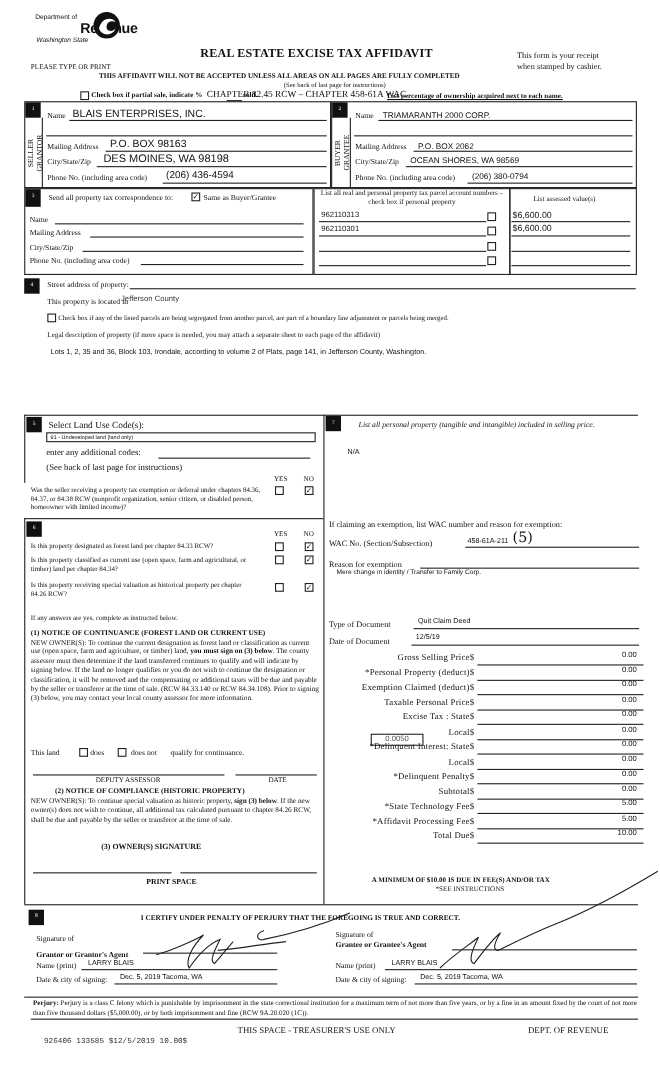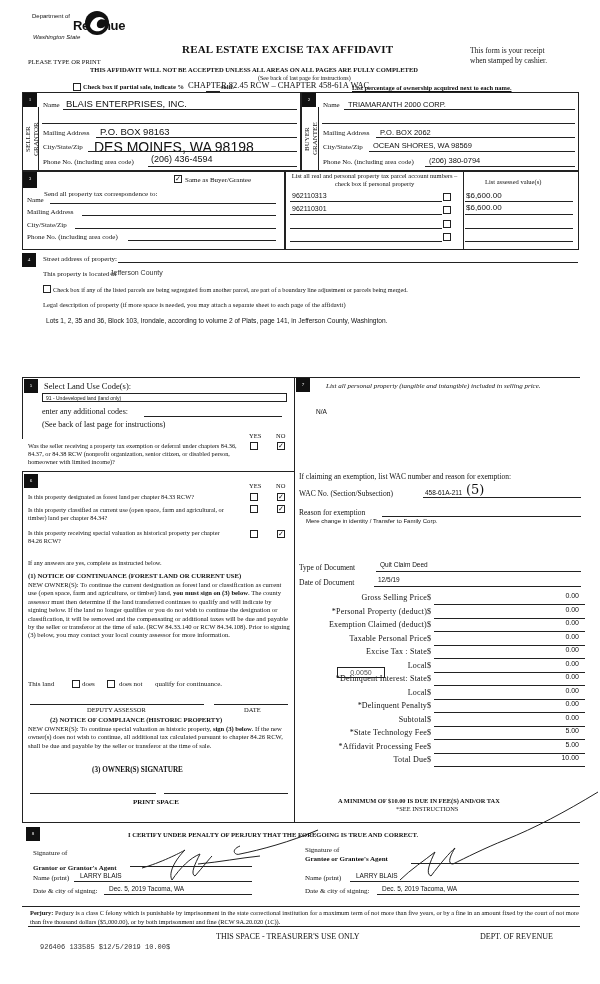--- a/index.html
+++ b/index.html
@@ -58,21 +58,21 @@
 <div class="vert" style="left:303px;top:118px;height:42px;width:14px;"><span>BUYER</span><br><span>GRANTEE</span></div>
 
 <div class="lbl" style="left:43px;top:101px;font-size:7px;">Name</div>
 <div class="val" style="left:66px;top:98px;font-size:9.5px;">BLAIS ENTERPRISES, INC.</div>
 <div class="hline" style="left:63px;top:109px;width:234px;"></div>
 <div class="hline" style="left:42px;top:123px;width:255px;"></div>
 <div class="lbl" style="left:43px;top:129px;">Mailing Address</div>
 <div class="val" style="left:100px;top:126px;font-size:9.5px;">P.O. BOX 98163</div>
 <div class="hline" style="left:96px;top:137px;width:201px;"></div>
 <div class="lbl" style="left:43px;top:143px;">City/State/Zip</div>
-<div class="val" style="left:94px;top:139px;font-size:14px;">DES MOINES, WA  98198</div>
+<div class="val" style="left:94px;top:139px;font-size:10px;">DES MOINES, WA  98198</div>
 <div class="hline" style="left:88px;top:151px;width:209px;"></div>
 <div class="lbl" style="left:43px;top:158px;">Phone No. (including area code)</div>
 <div class="val" style="left:151px;top:154px;font-size:9px;">(206) 436-4594</div>
 <div class="hline" style="left:148px;top:166px;width:149px;"></div>
 
 <div class="lbl" style="left:323px;top:101px;">Name</div>
 <div class="val" style="left:348px;top:100px;font-size:7.5px;">TRIAMARANTH 2000 CORP.</div>
 <div class="hline" style="left:344px;top:109px;width:231px;"></div>
 <div class="hline" style="left:322px;top:123px;width:253px;"></div>
 <div class="lbl" style="left:323px;top:129px;">Mailing Address</div>
@@ -82,21 +82,21 @@
 <div class="val" style="left:373px;top:141px;font-size:7.5px;">OCEAN SHORES, WA  98569</div>
 <div class="hline" style="left:369px;top:151px;width:206px;"></div>
 <div class="lbl" style="left:323px;top:158px;">Phone No. (including area code)</div>
 <div class="val" style="left:429px;top:156px;font-size:7.5px;">(206) 380-0794</div>
 <div class="hline" style="left:425px;top:166px;width:150px;"></div>
 
 <div class="box" style="left:22px;top:171px;width:263px;height:79px;"></div>
 <div class="box" style="left:285px;top:171px;width:179px;height:79px;"></div>
 <div class="box" style="left:463px;top:171px;width:116px;height:79px;"></div>
 <div class="num" style="left:23px;top:172px;height:16px;">3</div>
-<div class="lbl" style="left:44px;top:176px;margin-top:14px;">Send all property tax correspondence to:</div>
+<div class="lbl" style="left:44px;top:176px;">Send all property tax correspondence to:</div>
 <div class="cb" style="left:174px;top:175px;">✓</div>
 <div class="lbl" style="left:185px;top:176px;">Same as Buyer/Grantee</div>
 <div class="lbl" style="left:27px;top:196px;">Name</div>
 <div class="hline" style="left:50px;top:203px;width:226px;"></div>
 <div class="lbl" style="left:27px;top:208px;">Mailing Address</div>
 <div class="hline" style="left:82px;top:215px;width:194px;"></div>
 <div class="lbl" style="left:27px;top:221px;">City/State/Zip</div>
 <div class="hline" style="left:75px;top:228px;width:201px;"></div>
 <div class="lbl" style="left:27px;top:233px;">Phone No. (including area code)</div>
 <div class="hline" style="left:128px;top:240px;width:148px;"></div>

